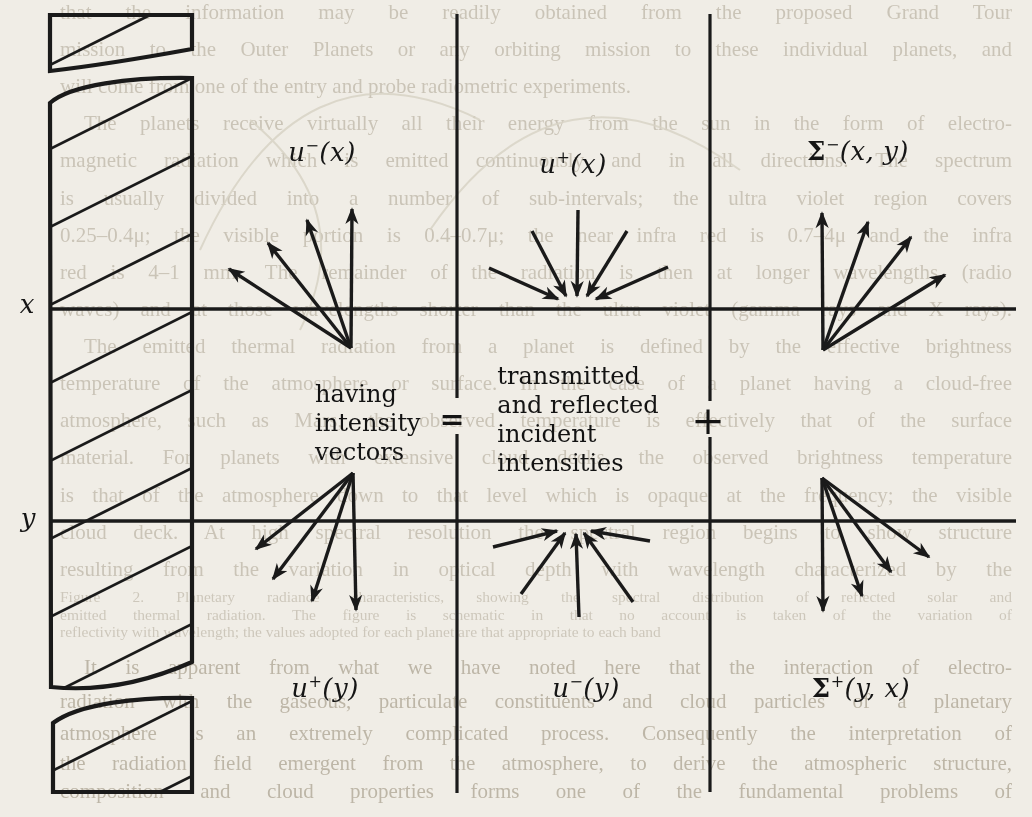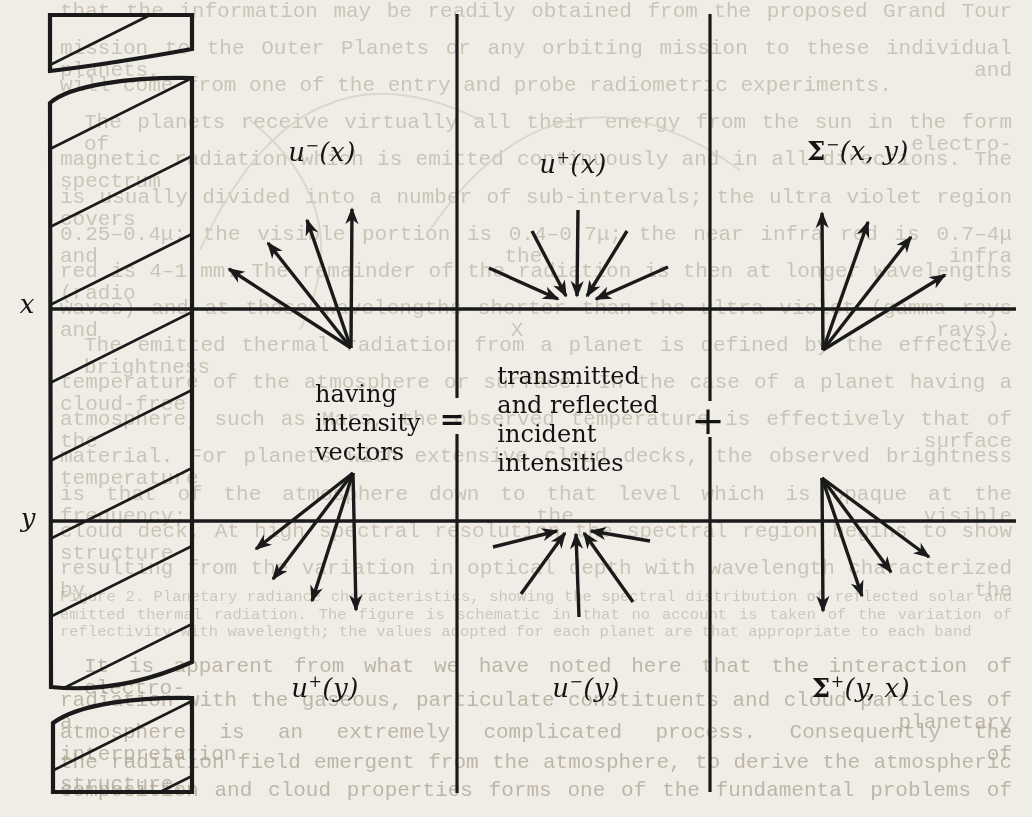--- a/index.html
+++ b/index.html
@@ -1,20 +1,20 @@
 <!DOCTYPE html>
 <html><head>
 <meta charset="utf-8">
 <style>
   html,body{margin:0;padding:0;background:#555;}
   .page{position:relative;width:1032px;height:817px;background:#f0ede6;overflow:hidden;
         font-family:"DejaVu Serif",serif;}
   
   .bgline{position:absolute;left:60px;width:952px;color:#a89f8d;
-          font-family:Liberation Mono, monospace;font-size:21px;line-height:22px;
+          font-family:Liberation Serif, serif;font-size:21px;line-height:22px;
           text-align:justify;text-align-last:justify;opacity:.52;}
   .cap{font-size:15.5px;line-height:16px;opacity:.48;}
   .foot{opacity:.70;}
   .noj{text-align-last:auto;}
   .ind{padding-left:24px;width:928px;}
   
   svg.fig{position:absolute;left:0;top:0;}
   .lbl{position:absolute;color:#151515;font-size:26px;font-style:italic;
        transform:translateX(-50%);white-space:nowrap;letter-spacing:.5px;}
   .lbl sup{font-size:16px;font-style:normal;line-height:0;}

